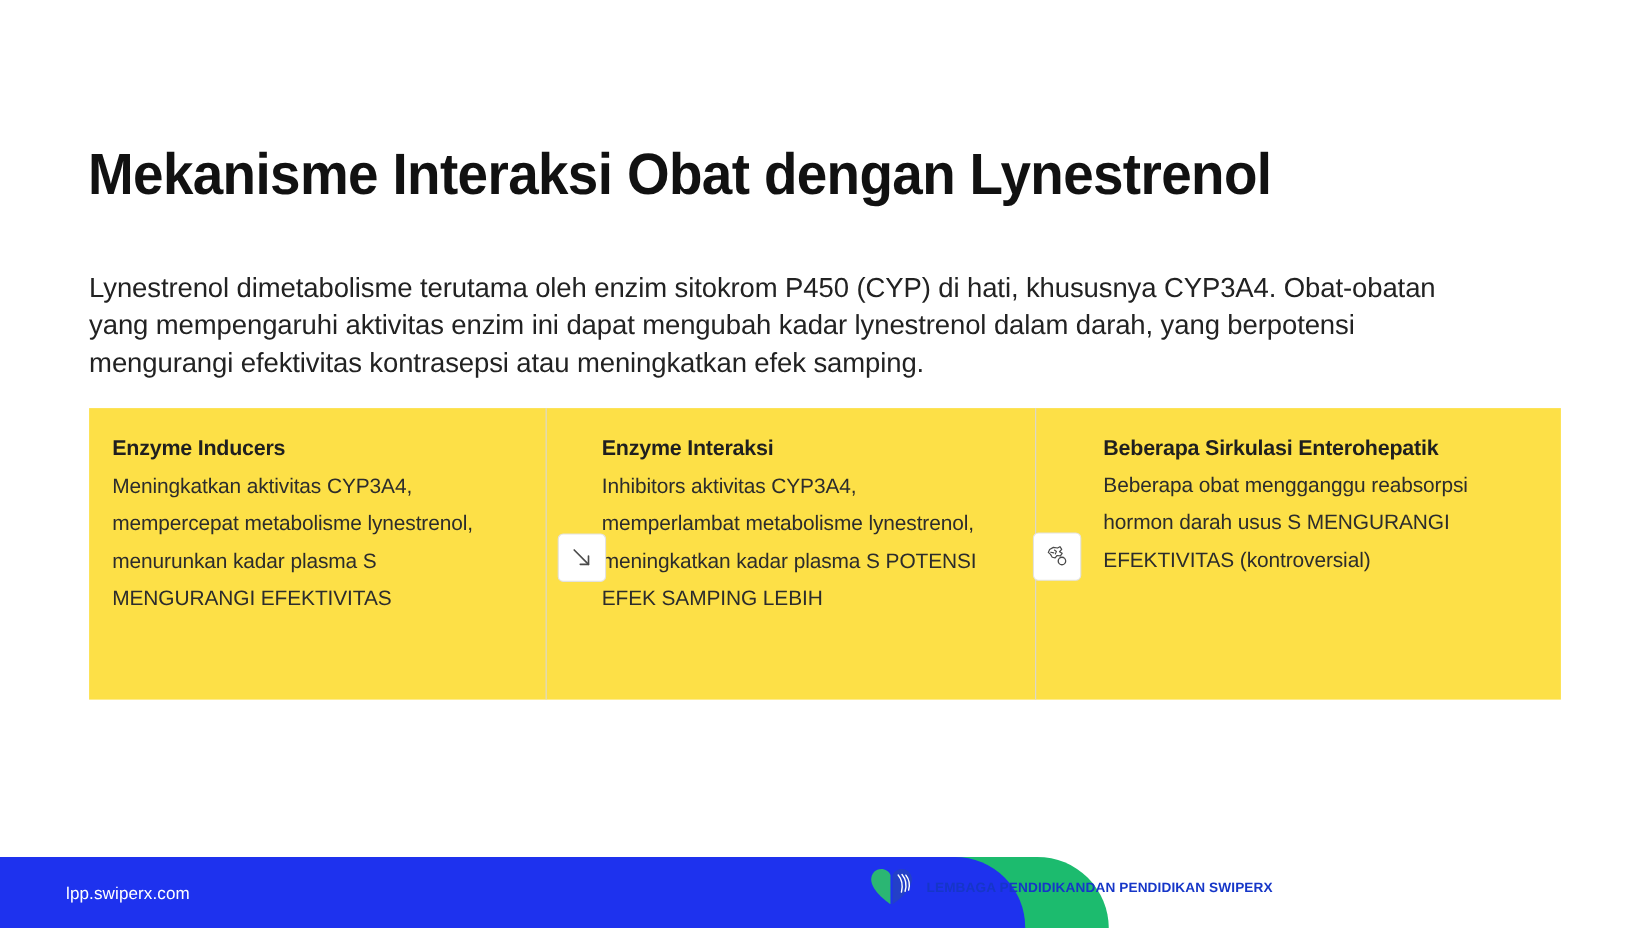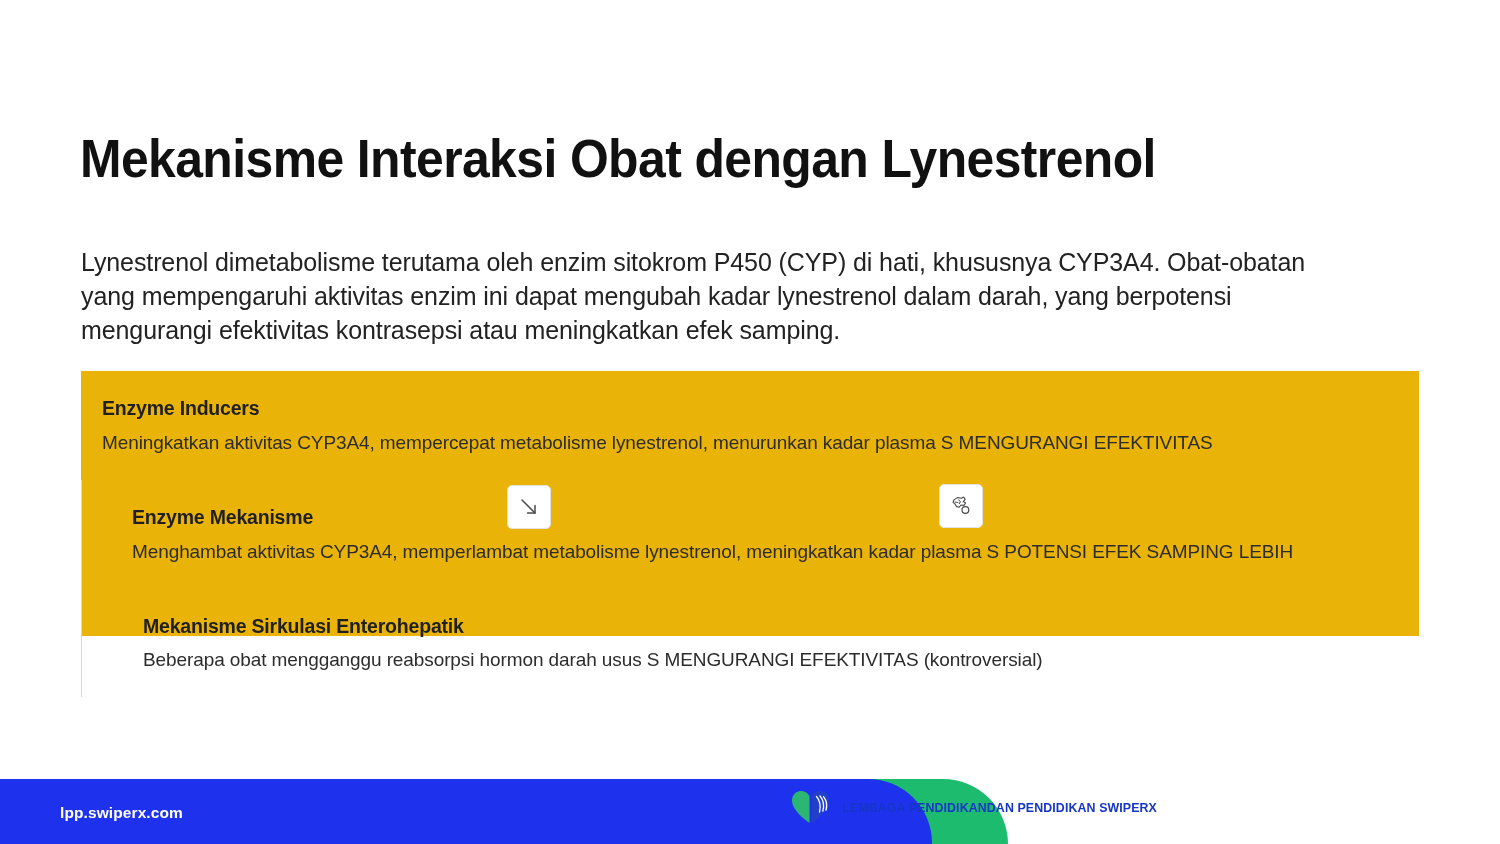--- a/index.html
+++ b/index.html
@@ -53,23 +53,23 @@
     letter-spacing: -0.1px;
   }
 
   
   #cards-strip {
     position: absolute;
     left: 81px;
     top: 371px;
     width: 1338px;
     height: 265px;
-    background: #eab308;
-    display: flex;
-    flex-direction: column;
+    background: #fde047;
+    display: flex;
+    flex-direction: row;
   }
   .card {
     position: relative;
     box-sizing: border-box;
     flex: 1 1 0;
     padding: 24px 38px 20px 20px;
   }
   .card + .card {
     border-left: 1px solid #D9D8D6;
   }
@@ -133,21 +133,20 @@
     border-bottom-right-radius: 0px;
   }
   #footer-url {
     position: absolute;
     left: 60px;
     bottom: 22px;
     font-size: 15.5px;
     color: #ffffff;
     letter-spacing: 0.1px;
     z-index: 3;
-    font-weight: bold;
   }
 
   
   #brand-logo {
     position: absolute;
     right: 28px;
     bottom: 15px;
     display: flex;
     align-items: center;
     gap: 9px;
@@ -174,26 +173,26 @@
   <p id="intro-paragraph">Lynestrenol dimetabolisme terutama oleh enzim sitokrom P450 (CYP) di hati, khususnya CYP3A4. Obat-obatan yang mempengaruhi aktivitas enzim ini dapat mengubah kadar lynestrenol dalam darah, yang berpotensi mengurangi efektivitas kontrasepsi atau meningkatkan efek samping.</p>
 
   <div id="cards-strip">
 
     <div class="card c1">
       <div class="card-title">Enzyme Inducers</div>
       <div class="card-body">Meningkatkan aktivitas CYP3A4, mempercepat metabolisme lynestrenol, menurunkan kadar plasma S MENGURANGI EFEKTIVITAS</div>
     </div>
 
     <div class="card c2">
-      <div class="card-title">Enzyme Mekanisme</div>
-      <div class="card-body">Menghambat aktivitas CYP3A4, memperlambat metabolisme lynestrenol, meningkatkan kadar plasma S POTENSI EFEK SAMPING LEBIH</div>
+      <div class="card-title">Enzyme Interaksi</div>
+      <div class="card-body">Inhibitors aktivitas CYP3A4, memperlambat metabolisme lynestrenol, meningkatkan kadar plasma S POTENSI EFEK SAMPING LEBIH</div>
     </div>
 
     <div class="card c3">
-      <div class="card-title">Mekanisme Sirkulasi Enterohepatik</div>
+      <div class="card-title">Beberapa Sirkulasi Enterohepatik</div>
       <div class="card-body">Beberapa obat mengganggu reabsorpsi hormon darah usus S MENGURANGI EFEKTIVITAS (kontroversial)</div>
     </div>
 
     <div class="connector" id="connector-1">
       <span>
         <svg width="22" height="22" viewBox="0 0 22 22" fill="none">
           <path d="M4 4 L17 17" stroke="#4a4a4a" stroke-width="1.5" stroke-linecap="round"></path>
           <path d="M17 9.5 L17 17 L9.5 17" stroke="#4a4a4a" stroke-width="1.5" stroke-linecap="round" stroke-linejoin="round"></path>
         </svg>
       </span>

